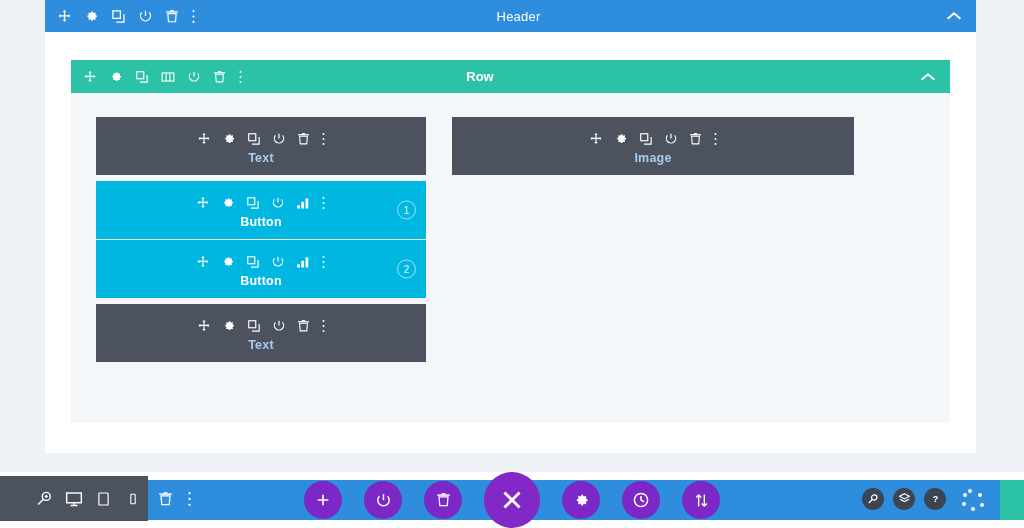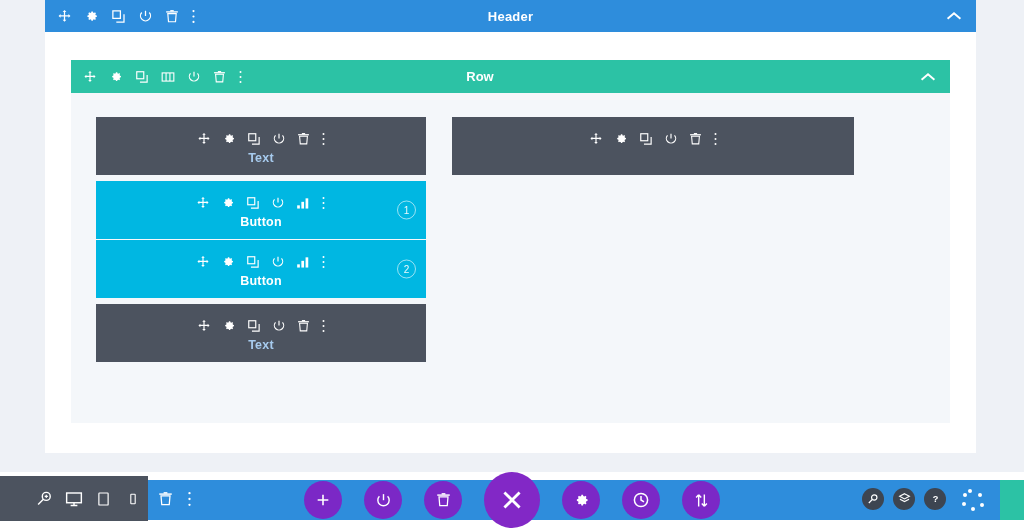--- a/index.html
+++ b/index.html
@@ -16,23 +16,23 @@
 
   
   .section{position:absolute;left:45px;top:0;width:931px;height:453px;background:#ffffff;}
 
   .sec-bar{
     position:absolute;left:0;top:0;width:931px;height:32px;
     background:#2e8ddc;color:#ffffff;
   }
   .sec-bar .tools{position:absolute;left:12px;top:0;height:32px;display:flex;align-items:center;gap:12px;}
   .sec-bar .title{
-    position:absolute;left:0;top:0;width:931px;height:32px;
+    position:absolute;left:8px;top:0;width:931px;height:32px;
     display:flex;align-items:center;justify-content:center;
-    font-size:13px;font-weight:bold;letter-spacing:.2px;color:#ffffff;
+    font-size:13px;font-weight:normal;letter-spacing:.2px;color:#ffffff;
   }
   .sec-bar .chevron{position:absolute;right:14px;top:0;height:32px;display:flex;align-items:center;}
 
   
   .row{
     position:absolute;left:26px;top:60px;width:879px;height:363px;
     background:#f4f7fa;
   }
   .row-bar{
     position:absolute;left:0;top:0;width:879px;height:33px;
@@ -442,20 +442,21 @@
                     </svg>
                   </span>
                 <span class="ic">
                     <svg width="5" height="14" viewBox="0 0 6 22" fill="#fff">
                       <circle cx="3" cy="3" r="1.6"></circle>
                       <circle cx="3" cy="11" r="1.6"></circle>
                       <circle cx="3" cy="19" r="1.6"></circle>
                     </svg>
                   </span>
               </div>
+              <div class="mlabel">Image</div>
             </div>
           </div>
 
         </div>
       </div>
     </div>
   </div>
 
   <div class="bottom">
     <div class="bluebar"></div>

